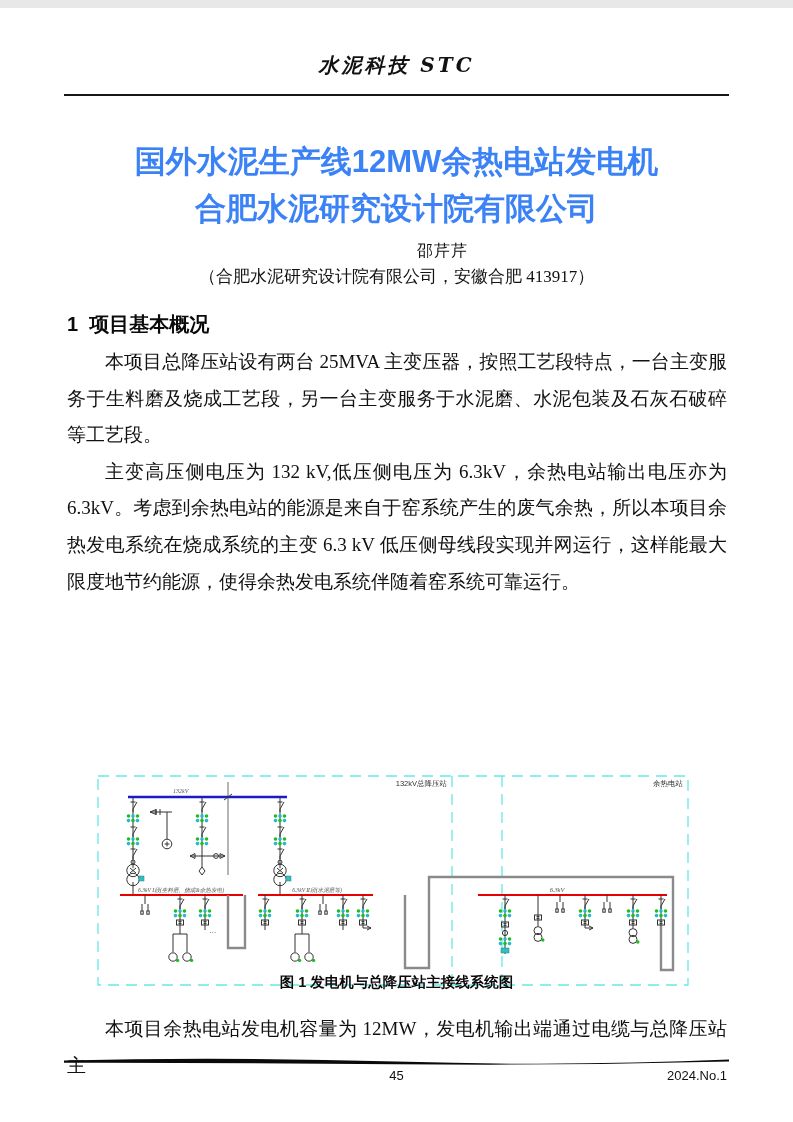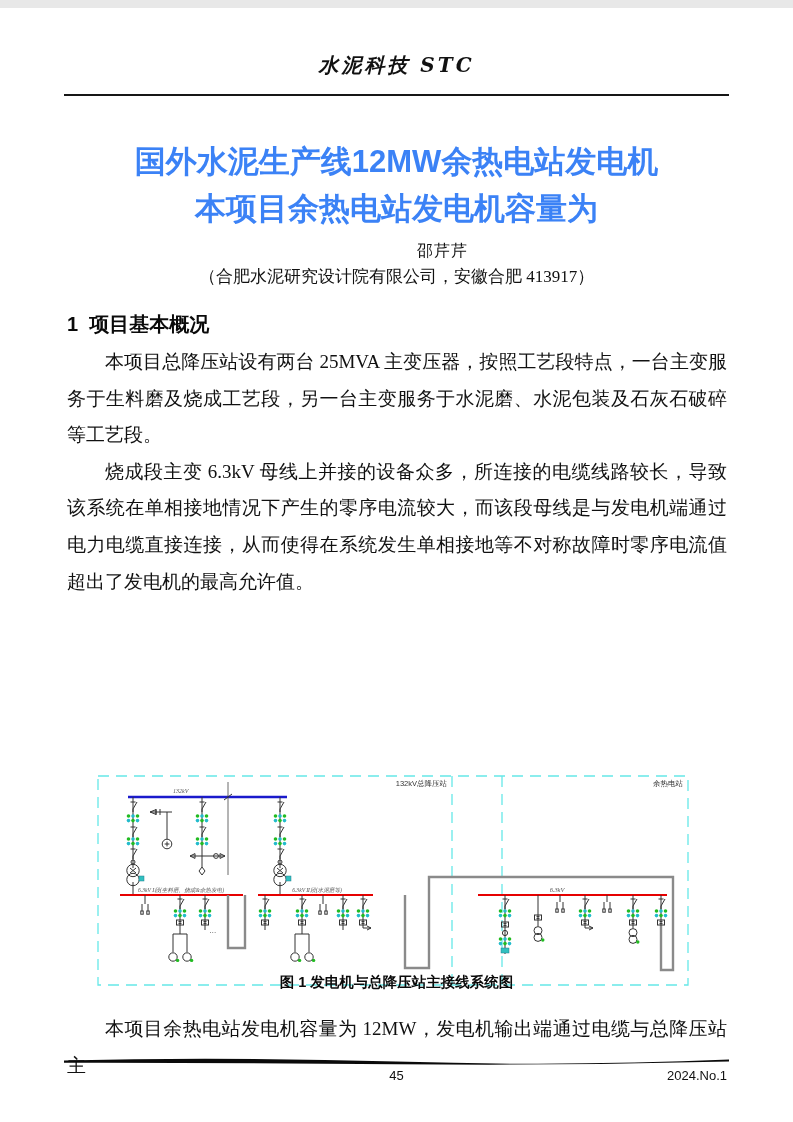--- a/index.html
+++ b/index.html
@@ -76,31 +76,31 @@
 </head>
 <body>
 
 <div class="page">
 
   <div class="journal-name">水泥科技 STC</div>
   <div class="header-rule"></div>
 
   <div class="article-title">
     <div>国外水泥生产线12MW余热电站发电机</div>
-    <div>本项目余热电站发电机容量为</div>
+    <div>合肥水泥研究设计院有限公司</div>
   </div>
 
   <div class="author">邵芹芹</div>
   <div class="affiliation">（合肥水泥研究设计院有限公司，安徽合肥 413917）</div>
 
   <div class="sec-heading">1  项目基本概况</div>
 
   <div class="body-text">
     <p>本项目总降压站设有两台 25MVA 主变压器，按照工艺段特点，一台主变服务于生料磨及烧成工艺段，另一台主变服务于水泥磨、水泥包装及石灰石破碎等工艺段。</p>
-    <p>烧成段主变 6.3kV 母线上并接的设备众多，所连接的电缆线路较长，导致该系统在单相接地情况下产生的零序电流较大，而该段母线是与发电机端通过电力电缆直接连接，从而使得在系统发生单相接地等不对称故障时零序电流值超出了发电机的最高允许值。</p>
+    <p>主变高压侧电压为 132 kV,低压侧电压为 6.3kV，余热电站输出电压亦为 6.3kV。考虑到余热电站的能源是来自于窑系统产生的废气余热，所以本项目余热发电系统在烧成系统的主变 6.3 kV 低压侧母线段实现并网运行，这样能最大限度地节约能源，使得余热发电系统伴随着窑系统可靠运行。</p>
   </div>
 
   <div class="figure-wrap">
     <svg width="615" height="218" viewBox="0 0 615 218">
       <defs>
         <g id="ct6">
           <circle class="cg" cx="-4.5" cy="0" r="1.8"></circle>
             <circle class="cc" cx="0" cy="0" r="1.8"></circle>
             <circle class="cg" cx="4.5" cy="0" r="1.8"></circle>
           <circle class="cc" cx="-4.5" cy="4.6" r="1.8"></circle>

